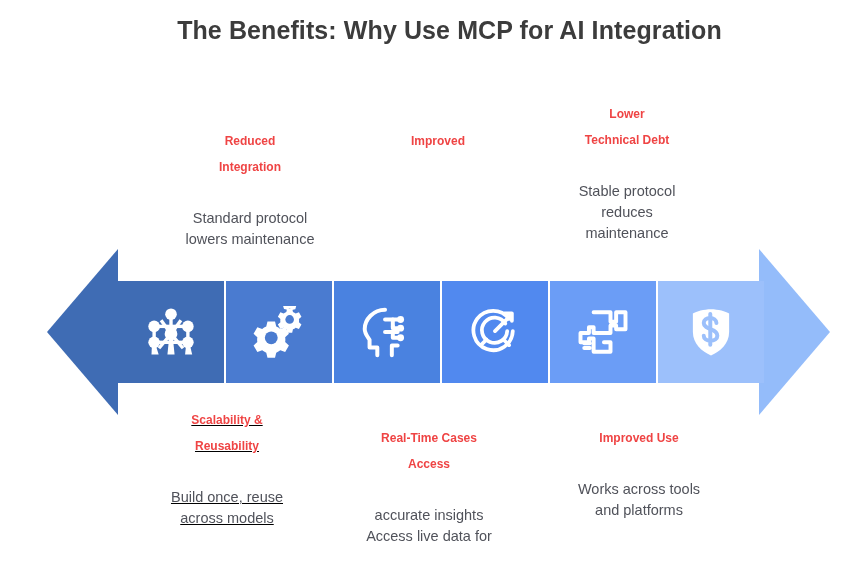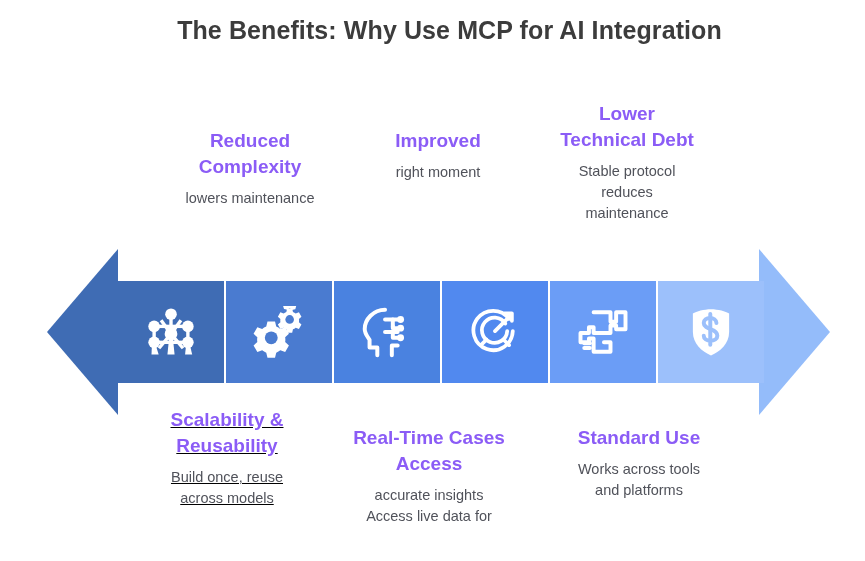--- a/index.html
+++ b/index.html
@@ -81,31 +81,31 @@
   .segment svg {
     display: block;
   }
 
   
   .callout {
     position: absolute;
     text-align: center;
   }
   .callout .c-title {
-    font-size: 19px;
+    font-size: 12px;
     font-weight: bold;
-    color: #8b5cf6;
+    color: #ef4444;
     line-height: 26px;
   }
   .callout .c-desc {
     font-size: 14.5px;
     font-weight: normal;
     color: #50525a;
     line-height: 21px;
-    margin-top: 8px;
+    margin-top: 28px;
   }
 
   .callout-top-1 { left: 148px; top: 128px; width: 204px; }
   .callout-top-2 { left: 345px; top: 128px; width: 186px; }
   .callout-top-3 { left: 533px; top: 101px; width: 188px; }
 
   .callout-bot-1 { left: 123px; top: 407px; width: 208px; text-decoration: underline; }
   .callout-bot-2 { left: 330px; top: 425px; width: 198px; }
   .callout-bot-3 { left: 540px; top: 425px; width: 198px; }
 </style>
@@ -238,33 +238,33 @@
         </svg>
       </span>
     </div>
 
   </div>
 </div>
 
 <div class="callout callout-top-1">
   <div class="c-title">
     <div>Reduced</div>
-    <div>Complexity</div>
-  </div>
-  <div class="c-desc">
+    <div>Integration</div>
+  </div>
+  <div class="c-desc">
+    <div>Standard protocol</div>
     <div>lowers maintenance</div>
   </div>
 </div>
 
 <div class="callout callout-top-2">
   <div class="c-title">
     <div>Improved</div>
   </div>
   <div class="c-desc">
-    <div>right moment</div>
   </div>
 </div>
 
 <div class="callout callout-top-3">
   <div class="c-title">
     <div>Lower</div>
     <div>Technical Debt</div>
   </div>
   <div class="c-desc">
     <div>Stable protocol</div>
@@ -290,19 +290,19 @@
     <div>Access</div>
   </div>
   <div class="c-desc">
     <div>accurate insights</div>
     <div>Access live data for</div>
   </div>
 </div>
 
 <div class="callout callout-bot-3">
   <div class="c-title">
-    <div>Standard Use</div>
+    <div>Improved Use</div>
   </div>
   <div class="c-desc">
     <div>Works across tools</div>
     <div>and platforms</div>
   </div>
 </div>
 
 </body></html>

